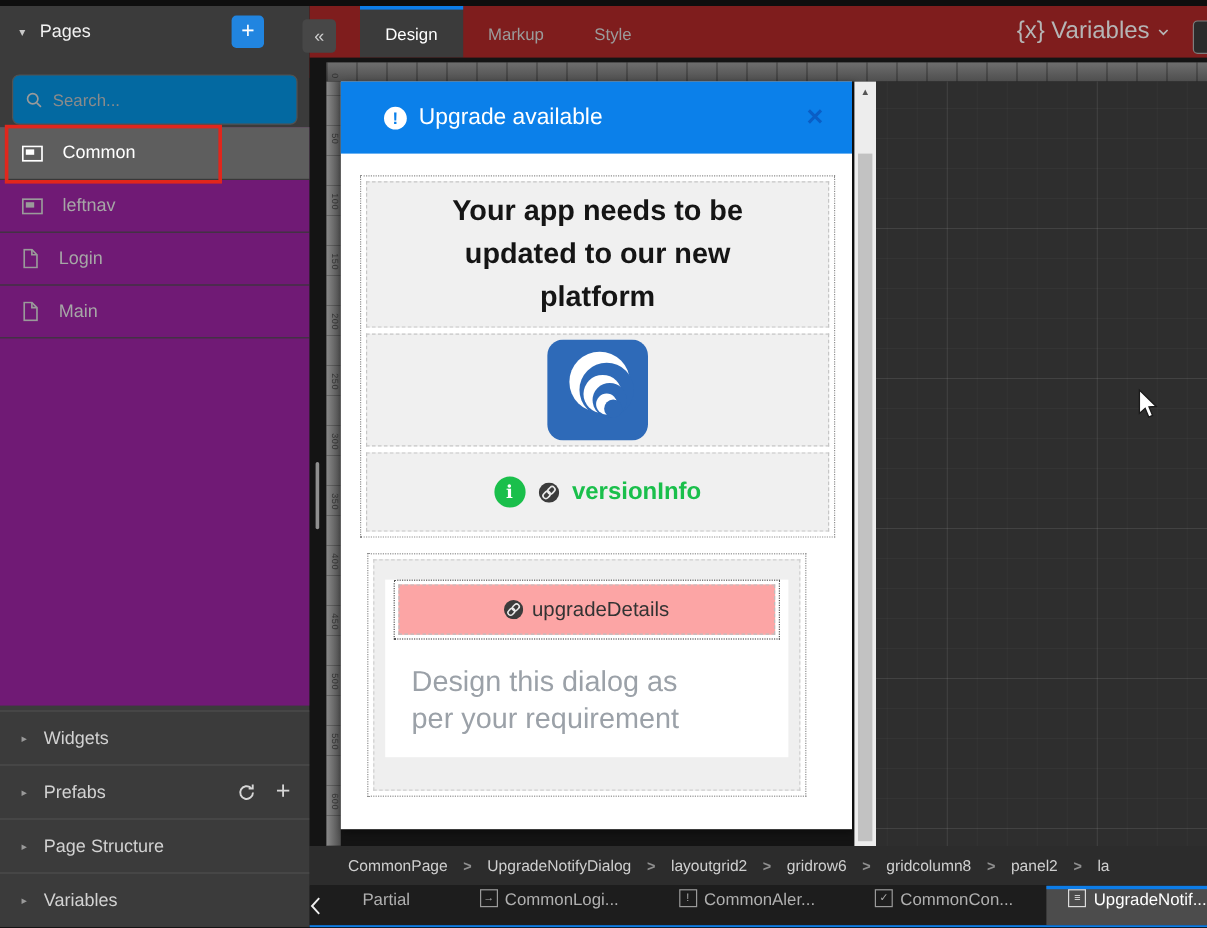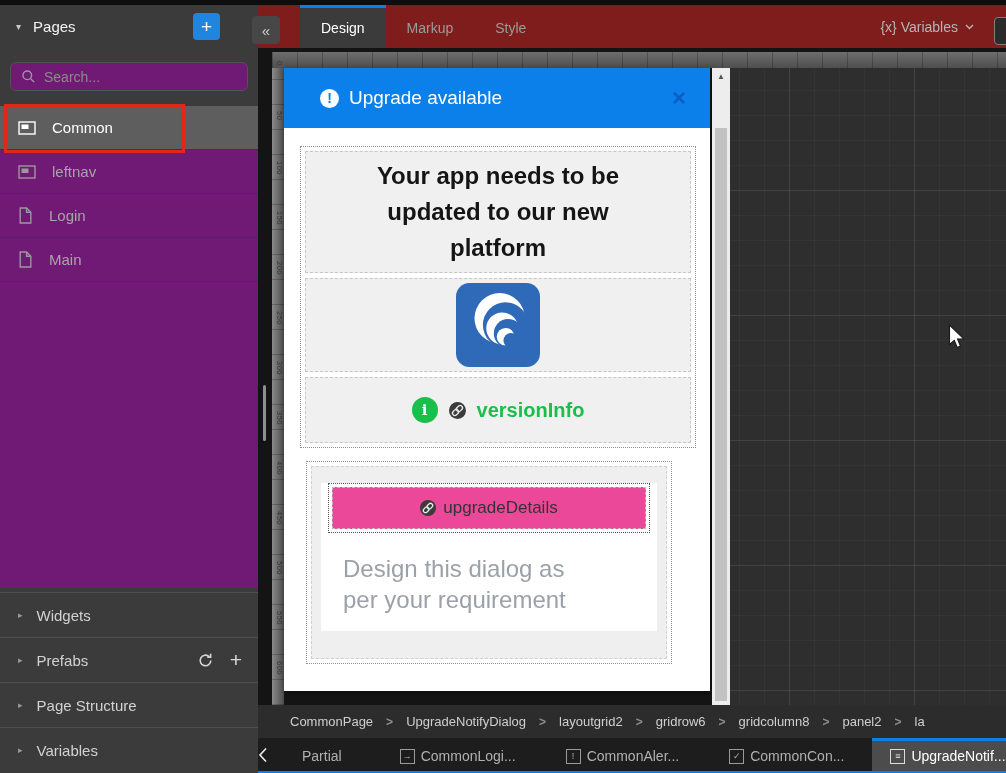--- a/index.html
+++ b/index.html
@@ -10,21 +10,21 @@
   }
   
   .sidebar { position:absolute; left:0; top:5px; width:258px; height:768px; background:#3b3b3b; }
   .sb-header { height:43px; display:flex; align-items:center; padding:0 12px 0 16px; }
   .sb-caret { color:#c9c9c9; font-size:10px; margin-right:12px; }
   .sb-title { color:#f2f2f2; font-size:15px; flex:1; }
   .sb-add { width:27px; height:27px; background:#2185e0; border:none; border-radius:4px;
             color:#fff; font-size:19px; line-height:25px; text-align:center; margin-right:26px; cursor:pointer;}
   .collapse-btn { position:absolute; left:252px; top:16px; width:28px; height:28px; background:#474747;
             border:none; border-radius:4px; color:#cfcfcf; font-size:15px; z-index:40; cursor:pointer;}
-  .sb-search { margin:14px 10px 0 10px; height:29px; background:#701a75; border:1px solid #525252;
+  .sb-search { margin:14px 10px 0 10px; height:42px; background:#0369a1; border:1px solid #525252;
             border-radius:6px; display:flex; align-items:center; padding:0 10px; }
   .sb-search input { background:transparent; border:none; outline:none; color:#bbb; font-size:14px;
             margin-left:8px; width:180px; font-family:"Liberation Sans", sans-serif;}
   .sb-search input::placeholder { color:#8b8b8b; }
   .page-list { position:absolute; top:101px; left:0; right:0; height:482px; background:#701a75; }
   .page-row { height:44px; display:flex; align-items:center; padding-left:18px; gap:16px;
             border-bottom:1px solid #383838; color:#a6a6a6; font-size:15px; cursor:pointer;}
   .page-row.selected { background:#5e5e5e; color:#fff; }
   .annotation { position:absolute; left:4px; top:104px; width:181px; height:49px;
             border:3px solid #e1261c; z-index:60; pointer-events:none; }
@@ -34,21 +34,21 @@
   .sb-section .sec-caret { color:#9a9a9a; font-size:9px; margin-right:14px; }
   .sb-section .spacer { flex:1; }
   .sec-plus { color:#d6d6d6; font-size:21px; margin-left:16px; }
   
   .topbar { position:absolute; left:258px; top:5px; right:0; height:60px; background:#7f1d1d; }
   .tabs { position:absolute; left:42px; top:0; height:43px; display:flex; }
   .tab { height:43px; padding:0 21px; display:flex; align-items:center; color:#9b9b9b; font-size:14px;
             border-top:3px solid transparent; cursor:pointer;}
   .tab.active { background:#3b3b3b; color:#fff; border-top:3px solid #0d7de8; }
   .vars { position:absolute; right:32px; top:0; height:43px; display:flex; align-items:center; gap:7px;
-            color:#b5b5b5; font-size:14px; cursor:pointer;}
+            color:#b5b5b5; font-size:20px; cursor:pointer;}
   .edge-btn { position:absolute; right:-16px; top:12px; width:28px; height:28px; border:1px solid #7d7d7d;
             border-radius:4px; background:#2b2b2b; }
   
   .canvas { position:absolute; left:258px; top:48px; width:748px; height:657px; background:#141414; }
   .gap-thumb { position:absolute; left:5px; top:337px; width:3px; height:56px; background:#8f8f8f; border-radius:2px;}
   .hruler { position:absolute; left:14px; top:4px; right:0; height:16px;
             background:linear-gradient(#6e6e6e,#4e4e4e);
             background-image:repeating-linear-gradient(90deg, rgba(0,0,0,.22) 0 1px, transparent 1px 25px),
                              linear-gradient(#6e6e6e,#4e4e4e); }
   .vruler { position:absolute; left:14px; top:20px; width:12px; bottom:0;
@@ -87,33 +87,33 @@
   .wm-logo { width:84px; height:84px; }
   .sec.vinfo { height:66px; display:flex; align-items:center; justify-content:center; gap:11px; }
   .info-ico { width:26px; height:26px; background:#1abf4b; border-radius:50%; color:#fff; font-weight:bold;
             font-size:15px; line-height:26px; text-align:center; font-family:"DejaVu Serif", serif;}
   .vinfo-label { color:#1abf4b; font-weight:bold; font-size:20px; }
   .bind-ico { width:17px; height:17px; }
   .panel-outer { margin:13px 24px 0 6px; border:1px dotted #8f8f8f; padding:4px; }
   .panel { background:#efefef; border:1px dashed #cfcfcf; padding:9px 9px 27px 9px; }
   .card { background:#fff; }
   .btn-wrap { margin:7px 7px 0 7px; border:1px dotted #555; padding:3px; }
-  .upg-btn { width:100%; height:42px; background:#ec4899; border:1px dashed #bdbdbd; color:#333;
+  .upg-btn { width:100%; height:42px; background:#fca5a5; border:1px dashed #bdbdbd; color:#333;
             font-size:17px; display:flex; align-items:center; justify-content:center; gap:7px;
             font-family:"Liberation Sans", sans-serif; cursor:pointer;text-align:center;}
   .ph { padding:20px 22px 16px 22px; font-size:24px; line-height:31px; color:#9ba1a8; width:300px; }
   
   .breadcrumb { position:absolute; left:258px; right:0; top:705px; height:33px; background:#2c2c2c;
             display:flex; align-items:center; padding-left:32px; gap:13px; white-space:nowrap; overflow:hidden;}
   .bc-item { color:#cfcfcf; font-size:13px; cursor:pointer; }
   .bc-sep { color:#8f8f8f; font-size:12px; font-weight:bold; }
   .tabbar { position:absolute; left:258px; right:0; top:738px; height:35px; background:#1d1d1d;
             border-bottom:2px solid #0d7de8; display:flex; align-items:stretch; overflow:hidden;}
   .back-btn { width:34px; display:flex; align-items:center; justify-content:center; color:#eee; cursor:pointer;}
-  .btab { display:flex; align-items:center; gap:6px; padding:0 18px; margin-left:14px; color:#b0b0b0;
+  .btab { display:flex; gap:6px; padding:0 18px; margin-left:14px; color:#b0b0b0;
             font-size:14px; border-top:3px solid transparent; white-space:nowrap; cursor:pointer;}
   .btab.first { margin-left:8px; padding:0 26px; }
   .btab.active { background:#4c4c4c; color:#fff; border-top:3px solid #0d7de8; margin-left:10px; }
   .tab-ico { width:15px; height:15px; border:1px solid #9a9a9a; color:#b0b0b0; font-size:9px;
             line-height:13px; text-align:center; flex:none;}
   .btab.active .tab-ico { border-color:#dcdcdc; color:#eee; }
   .cursor { position:absolute; left:948px; top:324px; z-index:90; pointer-events:none; }
 </style>
 </head>
 <body>

